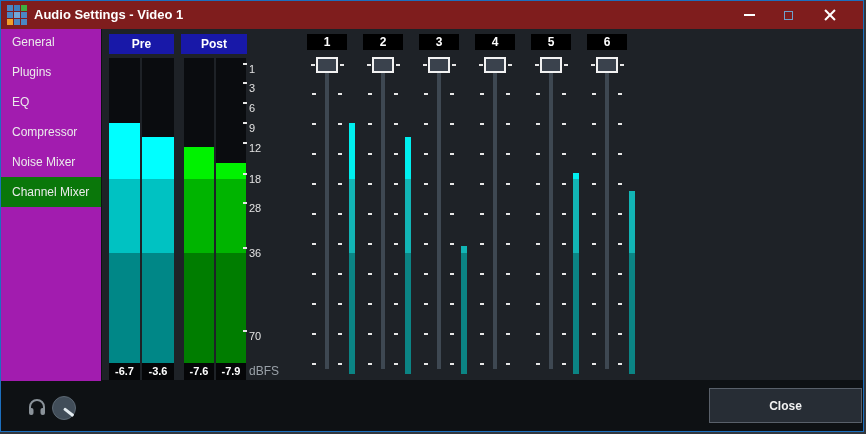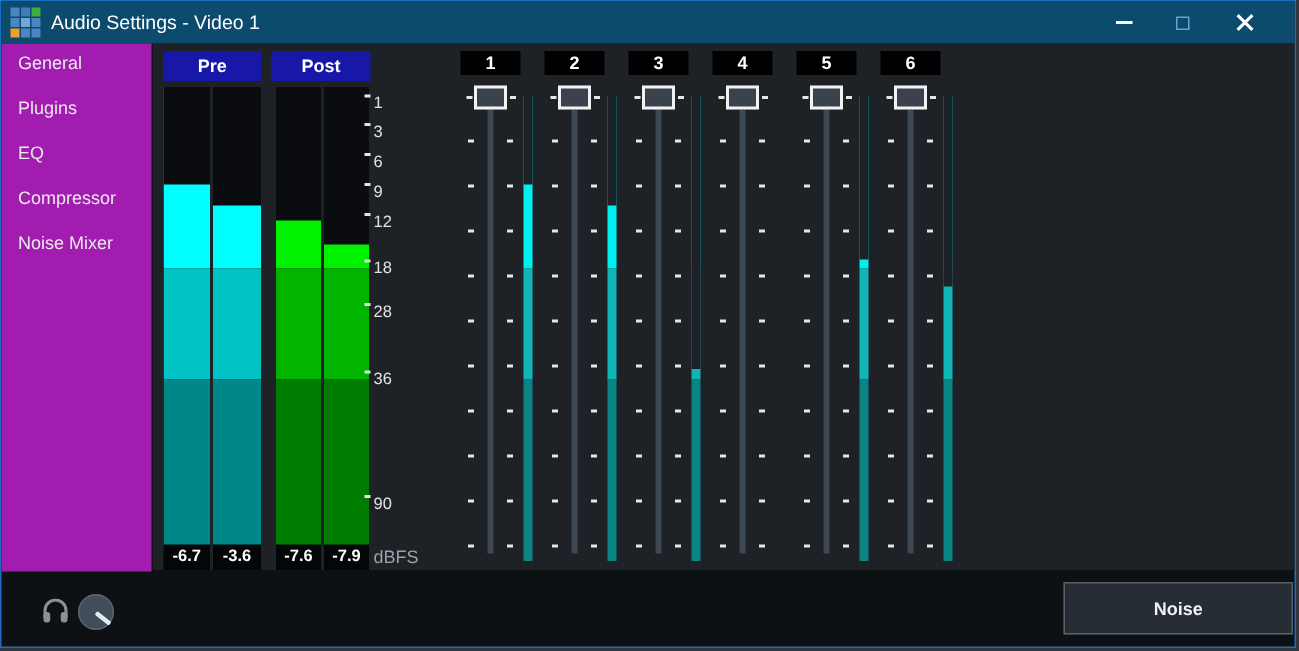--- a/index.html
+++ b/index.html
@@ -1,20 +1,20 @@
 <!DOCTYPE html>
 <html><head>
 <meta charset="utf-8">
 <style>
   html,body{margin:0;padding:0;background:#33373d;}
   *{box-sizing:border-box;}
   .abs{position:absolute;}
   .window{position:relative;width:864px;height:432px;margin:0;border:1px solid #1c6fbe;
     background:#0e1114;font-family:"Liberation Sans",sans-serif;overflow:hidden;}
-  .titlebar{position:absolute;left:0;top:0;width:100%;height:28px;background:#0c4a6e;}
+  .titlebar{position:absolute;left:0;top:0;width:100%;height:28px;background:#7f1d1d;font-weight:bold;}
   .appicon{position:absolute;left:6px;top:4px;width:20px;height:20px;display:grid;
     grid-template-columns:repeat(3,1fr);grid-template-rows:repeat(3,1fr);gap:1px;}
   .title{position:absolute;left:33px;top:0;line-height:28px;color:#ffffff;font-size:13px;}
   .wbtn{position:absolute;top:0;width:42px;height:28px;display:flex;align-items:center;justify-content:center;}
   .minbar{width:11px;height:2px;background:#ffffff;}
   .maxbox{width:9px;height:9px;border:1px solid #6fa0cc;}
   .xwrap{position:relative;width:12px;height:12px;}
   .xwrap i{position:absolute;left:-1px;top:5px;width:14px;height:2px;background:#ffffff;}
   .xwrap i.a{transform:rotate(45deg);} .xwrap i.b{transform:rotate(-45deg);}
   .sidebar{position:absolute;left:0;top:28px;width:100px;height:352px;background:#a21caf;}
@@ -74,20 +74,21 @@
         </div>
       </div>
   </div>
 
   <div class="sidebar">
       <div class="side-item" style="top: -2px; position: absolute;">General</div>
       <div class="side-item" style="top: 28px; position: absolute;">Plugins</div>
       <div class="side-item" style="top: 88px; position: absolute;">Compressor</div>
       <div class="side-item" style="top: 58px; position: absolute;">EQ</div>
       <div class="side-item" style="top: 118px; position: absolute;">Noise Mixer</div>
+      <div class="side-item sel" style="top: 148px; position: absolute;">Channel Mixer</div>
     </div>
 
   <div class="panel">
     <div class="abs unit" style="left:147px;top:334px;">dBFS</div>
   <div class="abs grouplbl" style="left: 7px; top: 5px; width: 65px;">Pre</div>
       <div class="abs mcol" style="left: 7px; top: 29px; width: 31px; height: 311px;">
         <div class="abs" style="left: 0px; top: 0px; width: 100%; height: 121px; background: rgb(0, 255, 255);"></div>
         <div class="abs" style="left: 0px; top: 121px; width: 100%; height: 74px; background: rgb(0, 194, 194);"></div>
         <div class="abs" style="left: 0px; top: 195px; width: 100%; height: 116px; background: rgb(0, 135, 135);"></div>
         <div class="abs" style="left: 0px; top: 0px; width: 100%; height: 65px; background: rgb(10, 12, 15);"></div>
@@ -125,21 +126,21 @@
       <div class="abs ticklbl" style="left: 147px; top: 92px;">9</div>
       <div class="abs tickdash" style="left: 141px; top: 113px;"></div>
       <div class="abs ticklbl" style="left: 147px; top: 112px;">12</div>
       <div class="abs tickdash" style="left: 141px; top: 144px;"></div>
       <div class="abs ticklbl" style="left: 147px; top: 143px;">18</div>
       <div class="abs tickdash" style="left: 141px; top: 173px;"></div>
       <div class="abs ticklbl" style="left: 147px; top: 172px;">28</div>
       <div class="abs tickdash" style="left: 141px; top: 218px;"></div>
       <div class="abs ticklbl" style="left: 147px; top: 217px;">36</div>
       <div class="abs tickdash" style="left: 141px; top: 301px;"></div>
-      <div class="abs ticklbl" style="left: 147px; top: 300px;">90</div>
+      <div class="abs ticklbl" style="left: 147px; top: 300px;">70</div>
       <div class="abs chnum" style="left: 205px; top: 5px; width: 40px;">1</div>
       <div class="abs track" style="left: 223px; top: 30px; width: 4px; height: 310px;"></div>
       <div class="abs tickdash" style="left: 210px; top: 64px;"></div>
       <div class="abs tickdash" style="left: 236px; top: 64px;"></div>
       <div class="abs tickdash" style="left: 210px; top: 94px;"></div>
       <div class="abs tickdash" style="left: 236px; top: 94px;"></div>
       <div class="abs tickdash" style="left: 210px; top: 124px;"></div>
       <div class="abs tickdash" style="left: 236px; top: 124px;"></div>
       <div class="abs tickdash" style="left: 210px; top: 154px;"></div>
       <div class="abs tickdash" style="left: 236px; top: 154px;"></div>
@@ -319,15 +320,15 @@
   <div class="hp">
     <svg width="18" height="17" viewBox="0 0 18 17">
       <path d="M2 13 V8 a7 7 0 0 1 14 0 v5" fill="none" stroke="#8a9299" stroke-width="2"></path>
       <rect x="1" y="9" width="4.5" height="7" rx="2" fill="#8a9299"></rect>
       <rect x="12.5" y="9" width="4.5" height="7" rx="2" fill="#8a9299"></rect>
     </svg>
   </div>
   <div class="knob">
       <div class="ind"></div>
     </div>
-  <div class="closebtn">Noise</div>
+  <div class="closebtn">Close</div>
 
 </div>
 
 </body></html>

